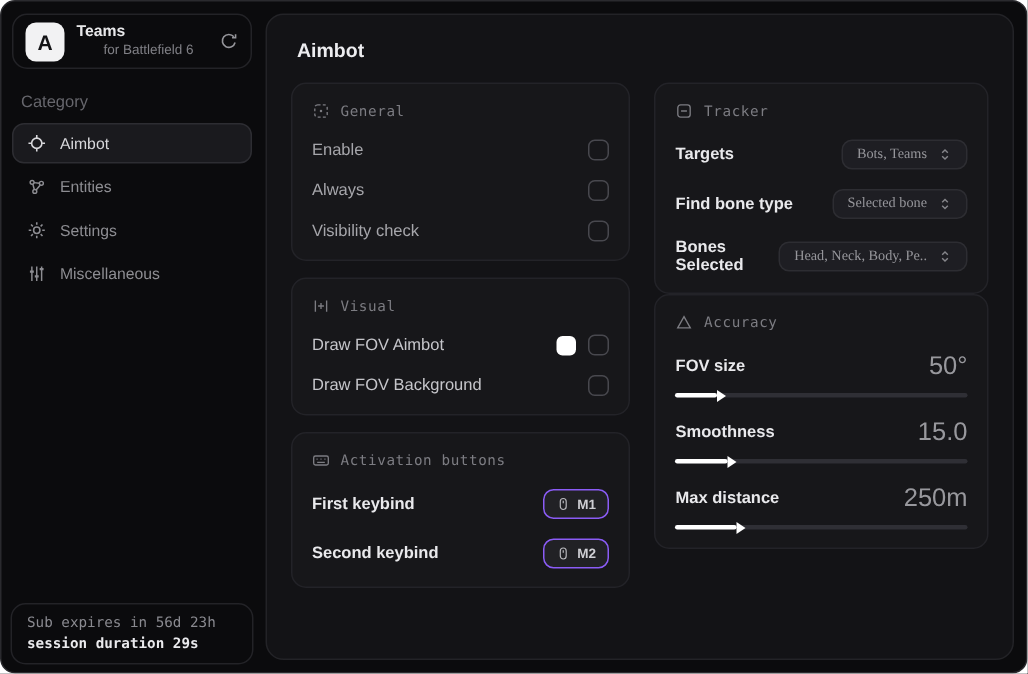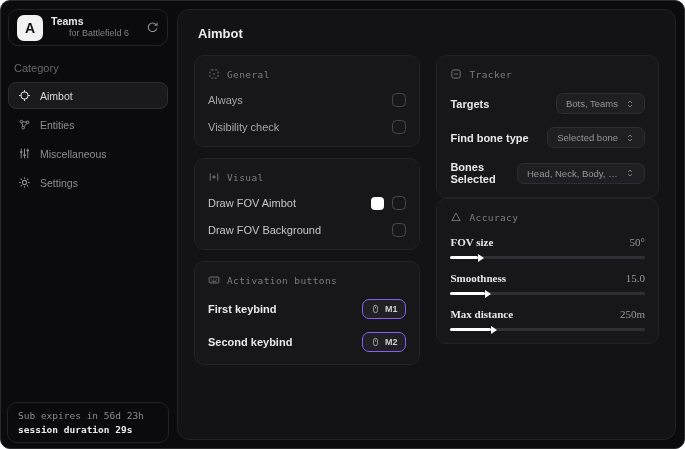--- a/index.html
+++ b/index.html
@@ -58,25 +58,25 @@
   .swatch { width:13px; height:13px; border-radius:4px; cursor:pointer; }
   .keybtn {
     display:flex; align-items:center; gap:5px; background:#212125; border:1px solid #8b5cf6;
     border-radius:7px; padding:3px 8px; font-size:9px; font-weight:bold; color:#cfcfd4; cursor:pointer;
   }
   .keybtn .ico { display:flex; color:#b9b9be; }
   .dropbtn {
     display:flex; align-items:center; gap:7px; background:#1e1e23; border:1px solid #2d2d32;
     border-radius:7px; padding:4px 9px; cursor:pointer; max-width:160px;
   }
-  .dropbtn .dtext { font-size:9.5px; color:#96969b; white-space:nowrap; overflow:hidden; text-overflow:ellipsis; }
+  .dropbtn .dtext { font-size:9.5px; color:#96969b; white-space:nowrap; overflow:hidden; text-overflow:ellipsis;font-family:Liberation Serif, serif; }
   .dropbtn .ico { display:flex; color:#86868b; flex:0 0 auto; }
-  .slider-group { margin-top:13px;font-family:Liberation Serif, serif; }
+  .slider-group { margin-top:13px; }
   .slider-head { display:flex; align-items:center; justify-content:space-between; }
-  .slider-val { font-size:11px; color:#98989d; }
+  .slider-val { font-size:17px; color:#98989d; }
   .track { margin-top:8px; height:3px; background:#2f2f35; border-radius:2px; position:relative; cursor:pointer; }
   .fill { position:relative; height:3px; background:#ffffff; border-radius:2px; }
   .fill::after {
     content:''; position:absolute; right:-6px; top:50%; transform:translateY(-50%);
     border-left:6px solid #ffffff; border-top:4px solid transparent; border-bottom:4px solid transparent;
   }
   svg { display:block; }
 </style>
 </head>
 <body>
@@ -116,36 +116,36 @@
             <circle cx="4.2" cy="4.4" r="1.6"></circle>
               <circle cx="11.8" cy="5.2" r="1.6"></circle>
               <circle cx="6.4" cy="11.8" r="1.6"></circle>
             <path d="M5.8 4.6l4.4.5M4.8 5.9l1.2 4.3M10.9 6.5l-3.4 4.1"></path>
           </svg>
         </span>
         <span>Entities</span>
       </div>
       <div class="nav-item">
         <span class="ico">
+          <svg width="13" height="13" viewBox="0 0 16 16" fill="none" stroke="currentColor" stroke-width="1.3">
+            <circle cx="8" cy="8" r="2.6"></circle>
+            <path d="M8 1.4v2.1M8 12.5v2.1M1.4 8h2.1M12.5 8h2.1M3.3 3.3l1.5 1.5M11.2 11.2l1.5 1.5M12.7 3.3l-1.5 1.5M4.8 11.2l-1.5 1.5"></path>
+          </svg>
+        </span>
+        <span>Settings</span>
+      </div>
+      <div class="nav-item">
+        <span class="ico">
           <svg width="13" height="13" viewBox="0 0 16 16" fill="none" stroke="currentColor" stroke-width="1.2">
             <path d="M4 2v12M8 2v12M12 2v12"></path>
             <path d="M2.4 6.2h3.2M6.4 10.2h3.2M10.4 4.2h3.2" stroke-width="1.8"></path>
           </svg>
         </span>
         <span>Miscellaneous</span>
       </div>
-      <div class="nav-item">
-        <span class="ico">
-          <svg width="13" height="13" viewBox="0 0 16 16" fill="none" stroke="currentColor" stroke-width="1.3">
-            <circle cx="8" cy="8" r="2.6"></circle>
-            <path d="M8 1.4v2.1M8 12.5v2.1M1.4 8h2.1M12.5 8h2.1M3.3 3.3l1.5 1.5M11.2 11.2l1.5 1.5M12.7 3.3l-1.5 1.5M4.8 11.2l-1.5 1.5"></path>
-          </svg>
-        </span>
-        <span>Settings</span>
-      </div>
     </div>
 
     <div class="status-box">
       <div class="status-line1">Sub expires in 56d 23h</div>
       <div class="status-line2">session duration 29s</div>
     </div>
   </div>
 
   <div class="main">
     <div class="page-title">Aimbot</div>
@@ -158,20 +158,24 @@
           <div class="card-head">
             <span>
               <svg width="12" height="12" viewBox="0 0 16 16" fill="none" stroke="currentColor" stroke-width="1.2">
                 <rect x="2.5" y="2.5" width="11" height="11" rx="2.5" stroke-dasharray="2.6 2"></rect>
                 <circle cx="8" cy="8" r="1.1" fill="currentColor" stroke="none"></circle>
               </svg>
             </span>
             <span class="card-title">General</span>
           </div>
           <div class="row">
+            <span class="lbl-dim">Enable</span>
+            <span class="checkbox"></span>
+          </div>
+          <div class="row">
             <span class="lbl-dim">Always</span>
             <span class="checkbox"></span>
           </div>
           <div class="row">
             <span class="lbl-dim">Visibility check</span>
             <span class="checkbox"></span>
           </div>
         </div>
 
         <div class="card">

